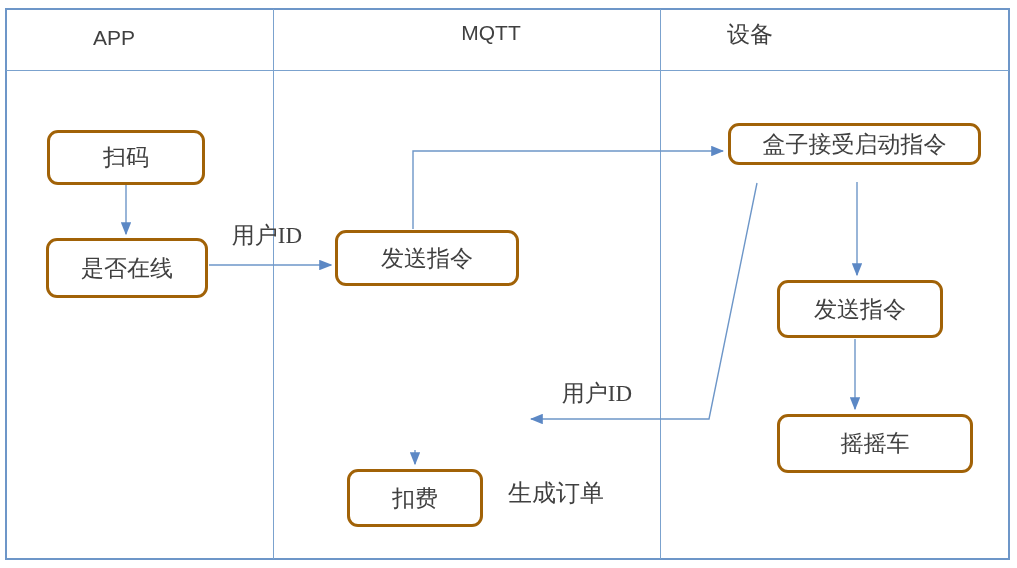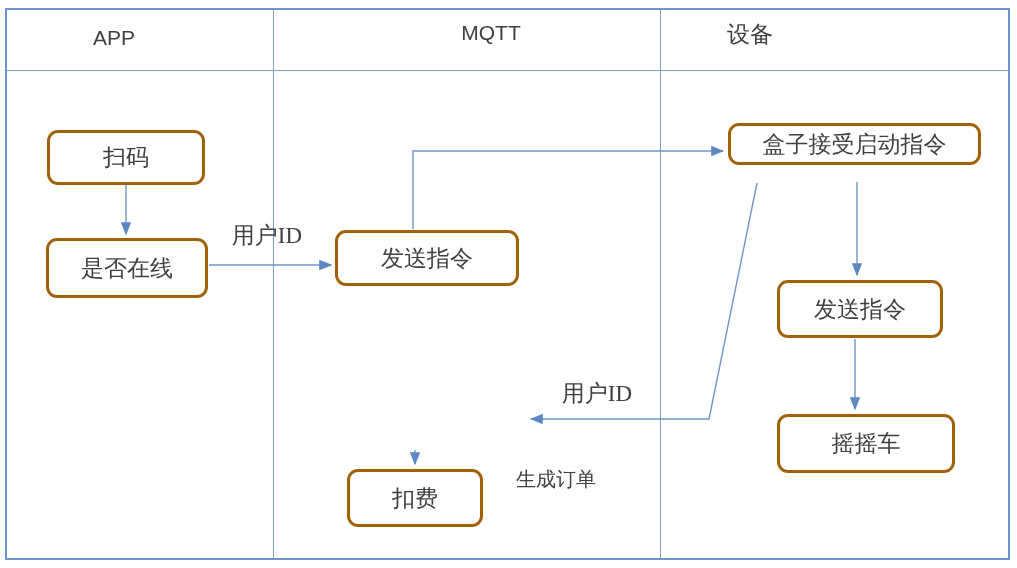--- a/index.html
+++ b/index.html
@@ -75,21 +75,21 @@
   <div class="node" style="left:347px; top:469px; width:136px; height:58px;">
     <span>扣费</span>
   </div>
 
   <div class="node" style="left:728px; top:123px; width:253px; height:42px;">
     <span>盒子接受启动指令</span>
   </div>
   <div class="node" style="left:777px; top:280px; width:166px; height:58px;">
     <span>发送指令</span>
   </div>
-  <div class="node" style="left:777px; top:414px; width:178px; height:59px;">
+  <div class="node" style="left:777px; top:414px; width:196px; height:59px;">
     <span>摇摇车</span>
   </div>
 
   <div class="edge-label" style="left:267px; top:220px;">用户ID</div>
   <div class="edge-label" style="left:597px; top:378px;">用户ID</div>
-  <div class="edge-label" style="left:556px; top:466px; font-size:20px;">生成订单</div>
+  <div class="edge-label" style="left:556px; top:477px; font-size:24px;">生成订单</div>
 
 </div>
 
 </body></html>

